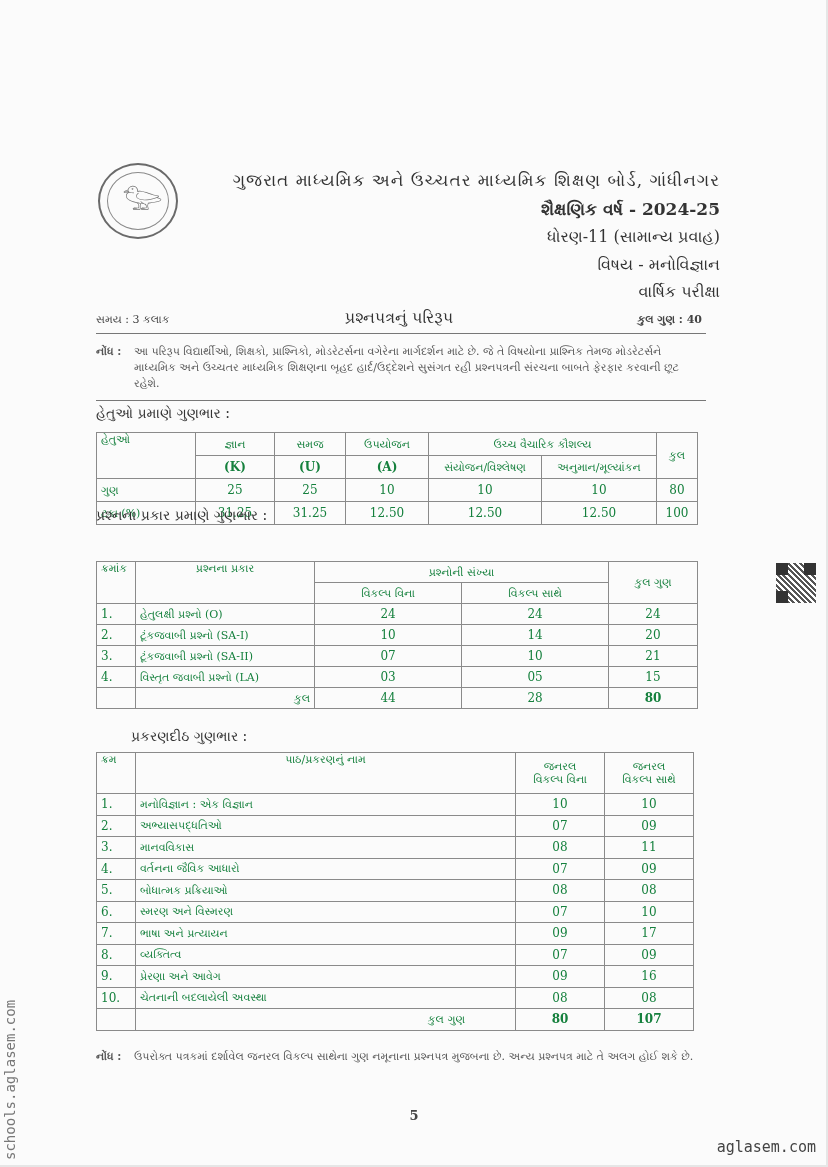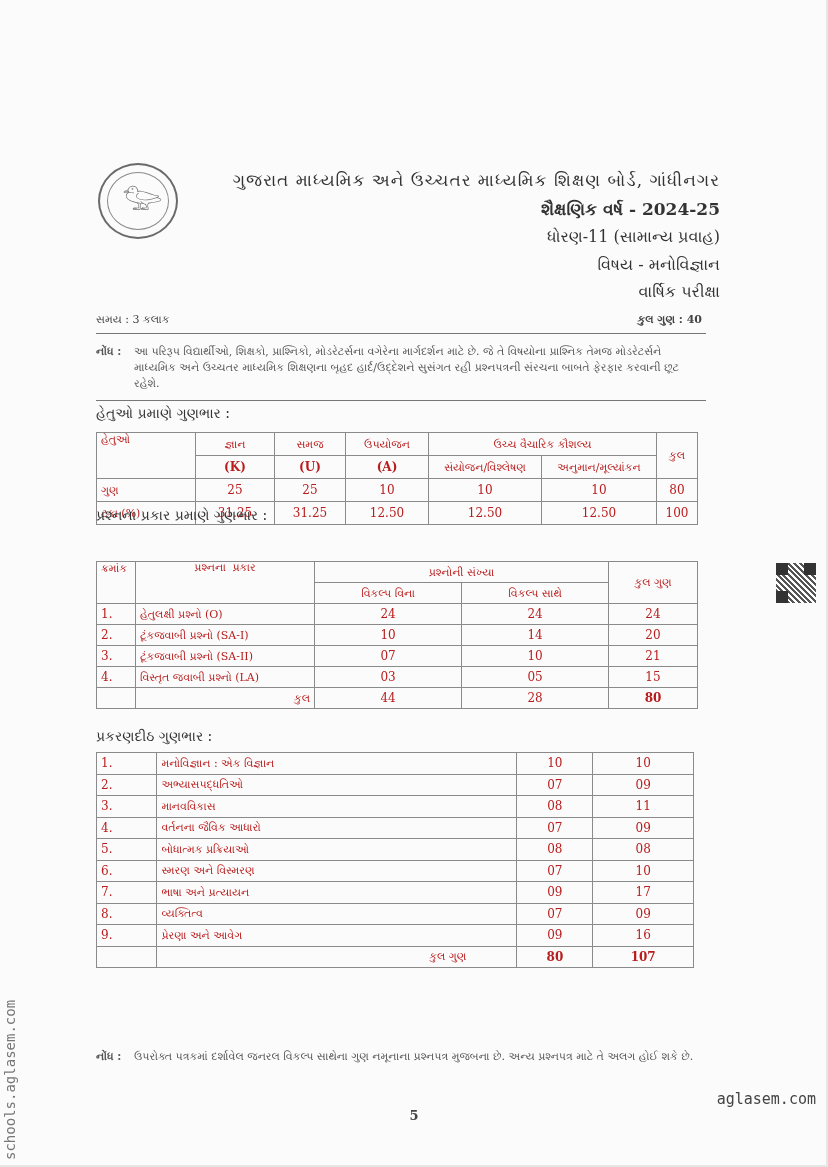--- a/index.html
+++ b/index.html
@@ -30,35 +30,35 @@
   .hdr5 { top: 282px; font-size: 16px; }
   .meta-row { position: absolute; left: 96px; width: 606px; top: 310px; height: 22px; font-size: 11px; color: #444; }
   .meta-row .left { position: absolute; left: 0; top: 3px; }
   .meta-row .center { position: absolute; left: 0; right: 0; text-align: center; font-size: 16px; top: -2px; color: #333; }
   .meta-row .right { position: absolute; right: 0; top: 3px; font-weight: bold; }
   .rule { position: absolute; left: 96px; width: 610px; height: 0; border-top: 1.5px solid #777; }
   .note { position: absolute; left: 96px; width: 610px; font-size: 11px; color: #555; line-height: 16px; }
   .note .lbl { position: absolute; left: 0; top: 0; font-weight: bold; }
   .note .txt { margin-left: 38px; display: block; }
   .section-title { position: absolute; left: 96px; font-size: 14px; color: #333; }
-  table { position: absolute; border-collapse: collapse; font-size: 12px; color: #b91c1c; padding-left: 40px; }
+  table { position: absolute; border-collapse: collapse; font-size: 12px; color: #15803d; padding-left: 40px; }
   td, th { border: 1px solid #8a8a8a; padding: 0 4px; font-weight: normal; }
   .c { text-align: center; }
   .r { text-align: right; }
   .b { font-weight: bold; }
   #t1 { left: 96px; top: 432px; width: 602px; }
   #t1 td { height: 22px; }
   #t2 { left: 96px; top: 561px; width: 602px; }
   #t2 td { height: 20px; }
   #t3 { left: 96px; top: 752px; width: 598px; }
   #t3 td { height: 20.5px; }
   .small { font-size: 11px; }
   .pagenum { position: absolute; left: 0; right: 0; top: 1108px; text-align: center; font-size: 13px; font-weight: bold; color: #444; }
   .wm-side { position: absolute; left: 2px; top: 1160px; transform: rotate(-90deg); transform-origin: left top; font-family: "DejaVu Sans Mono", monospace; font-size: 14px; color: #777; white-space: nowrap; }
-  .wm-bottom { position: absolute; right: 12px; top: 1090px; font-family: "DejaVu Sans Mono", monospace; font-size: 15px; color: #444; }
+  .wm-bottom { position: absolute; right: 12px; top: 1138px; font-family: "DejaVu Sans Mono", monospace; font-size: 15px; color: #444; }
   .qr { position: absolute; left: 776px; top: 563px; width: 40px; height: 40px;
     background:
       linear-gradient(#333,#333) 0 0/12px 12px no-repeat,
       linear-gradient(#333,#333) 28px 0/12px 12px no-repeat,
       linear-gradient(#333,#333) 0 28px/12px 12px no-repeat,
       repeating-linear-gradient(45deg,#555 0 2px,#fff 2px 4px);
   }
 </style>
 </head>
 <body>
@@ -70,20 +70,21 @@
 </div>
 
 <div class="hdr hdr1">ગુજરાત માધ્યમિક અને ઉચ્ચતર માધ્યમિક શિક્ષણ બોર્ડ, ગાંધીનગર</div>
 <div class="hdr hdr2">શૈક્ષણિક વર્ષ - 2024-25</div>
 <div class="hdr hdr3">ધોરણ-11 (સામાન્ય પ્રવાહ)</div>
 <div class="hdr hdr4">વિષય - મનોવિજ્ઞાન</div>
 <div class="hdr hdr5">વાર્ષિક પરીક્ષા</div>
 
 <div class="meta-row">
   <span class="left">સમય : 3 કલાક</span>
+  <span class="center">પ્રશ્નપત્રનું પરિરૂપ</span>
   <span class="right">કુલ ગુણ : 40</span>
 </div>
 <div class="rule" style="top:333px;"></div>
 
 <div class="note" style="top:344px;">
   <span class="lbl">નોંધ :</span>
   <span class="txt">આ પરિરૂપ વિદ્યાર્થીઓ, શિક્ષકો, પ્રાશ્નિકો, મોડરેટર્સના વગેરેના માર્ગદર્શન માટે છે. જે તે વિષયોના પ્રાશ્નિક તેમજ મોડરેટર્સને માધ્યમિક અને ઉચ્ચતર માધ્યમિક શિક્ષણના બૃહદ હાર્દ/ઉદ્દેશને સુસંગત રહી પ્રશ્નપત્રની સંરચના બાબતે ફેરફાર કરવાની છૂટ રહેશે.</span>
 </div>
 <div class="rule" style="top:400px;"></div>
 
@@ -126,21 +127,21 @@
   </tr>
 </tbody>
   </table>
 
 <div class="section-title" style="top:507px;">પ્રશ્નના પ્રકાર પ્રમાણે ગુણભાર :</div>
 
 <table id="t2">
   <tbody>
       <tr>
     <td rowspan="2" class="small" style="vertical-align:top; width:30px;margin-left:44px;">ક્રમાંક</td>
-    <td rowspan="2" class="c small" style="vertical-align:top; width:170px;font-family:Liberation Mono, monospace;">પ્રશ્નના પ્રકાર</td>
+    <td rowspan="2" class="c small" style="vertical-align:top; width:170px;">પ્રશ્નના પ્રકાર</td>
     <td colspan="2" class="c small">પ્રશ્નોની સંખ્યા</td>
     <td rowspan="2" class="c small" style="width:80px;">કુલ ગુણ</td>
   </tr>
   <tr>
     <td class="c small">વિકલ્પ વિના</td>
     <td class="c small">વિકલ્પ સાથે</td>
   </tr>
   <tr>
     <td>1.</td>
     <td class="small">હેતુલક્ષી પ્રશ્નો (O)</td>
@@ -172,24 +173,36 @@
   <tr>
     <td></td>
     <td class="r small">કુલ</td>
     <td class="c">44</td>
     <td class="c">28</td>
     <td class="c b">80</td>
   </tr>
 </tbody>
   </table>
 
-<div class="section-title" style="top:728px;">પ્રકરણદીઠ ગુણભાર :</div>
+<div class="section-title" style="top:728px;margin-left:35px;">પ્રકરણદીઠ ગુણભાર :</div>
 
 <table id="t3">
   <tbody>
+      <tr>
+    <td class="small" style="vertical-align:top; width:30px; height:40px;">ક્રમ</td>
+    <td class="c small" style="vertical-align:top;">પાઠ/પ્રકરણનું નામ</td>
+    <td class="c small" style="width:80px;">
+      <div>જનરલ</div>
+      <div>વિકલ્પ વિના</div>
+    </td>
+    <td class="c small" style="width:80px;">
+      <div>જનરલ</div>
+      <div>વિકલ્પ સાથે</div>
+    </td>
+  </tr>
   <tr>
         <td>1.</td>
         <td class="small">મનોવિજ્ઞાન : એક વિજ્ઞાન</td>
         <td class="c">10</td>
         <td class="c">10</td>
       </tr>
   <tr>
         <td>2.</td>
         <td class="small">અભ્યાસપદ્ધતિઓ</td>
         <td class="c">07</td>
@@ -231,20 +244,26 @@
         <td class="c">07</td>
         <td class="c">09</td>
       </tr>
   <tr>
         <td>9.</td>
         <td class="small">પ્રેરણા અને આવેગ</td>
         <td class="c">09</td>
         <td class="c">16</td>
       </tr>
   <tr>
+        <td>10.</td>
+        <td class="small">ચેતનાની બદલાયેલી અવસ્થા</td>
+        <td class="c">08</td>
+        <td class="c">08</td>
+      </tr>
+  <tr>
     <td></td>
     <td class="r small" style="padding-right:50px;">કુલ ગુણ</td>
     <td class="c b">80</td>
     <td class="c b">107</td>
   </tr>
 </tbody>
   </table>
 
 <div class="note" style="top:1049px;">
   <span class="lbl">નોંધ :</span>

